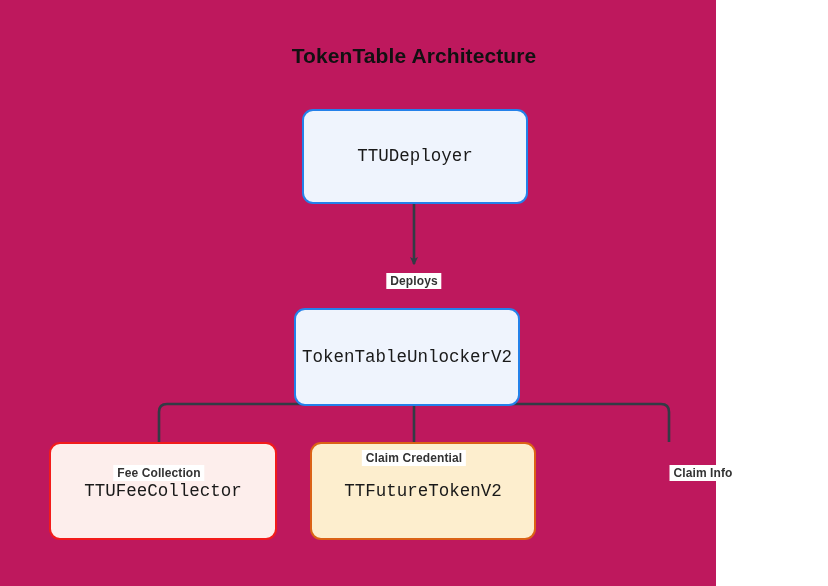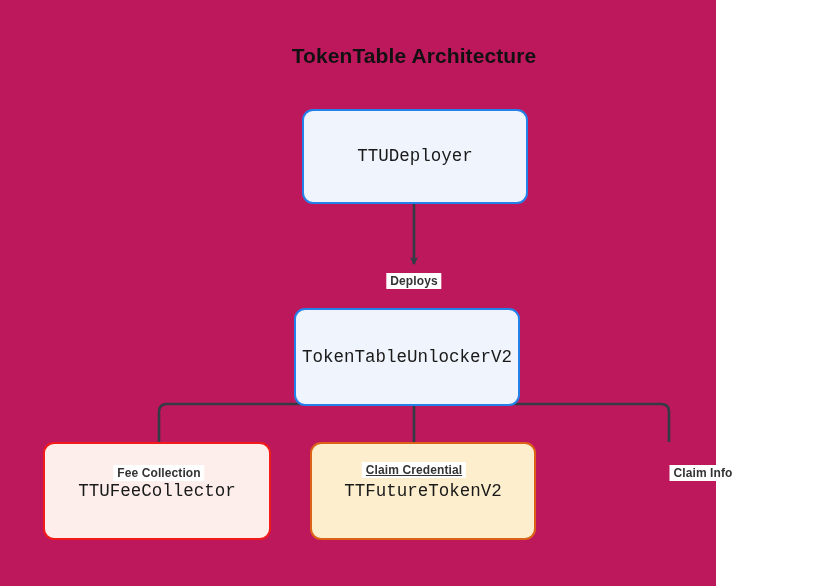--- a/index.html
+++ b/index.html
@@ -99,30 +99,30 @@
   </svg>
 
   <div class="node" style="left:302px; top:109px; width:226px; height:95px; border-color:#2481ea; background:#eff4fd;">
     <span class="node-label">TTUDeployer</span>
   </div>
 
   <div class="node" style="left:294px; top:268px; width:226px; height:98px; border-color:#2481ea; background:#eff4fd;margin-top:40px;">
     <span class="node-label">TokenTableUnlockerV2</span>
   </div>
 
-  <div class="node" style="left:43px; top:442px; width:228px; height:98px; border-color:#f21b1b; background:#fdeeec;">
+  <div class="node" style="left:49px; top:442px; width:228px; height:98px; border-color:#f21b1b; background:#fdeeec;">
     <span class="node-label">TTUFeeCollector</span>
   </div>
 
   <div class="node" style="left:302px; top:442px; width:226px; height:98px; border-color:#db6216; background:#fdeece;margin-left:8px;">
     <span class="node-label">TTFutureTokenV2</span>
   </div>
 
 
   <div class="edge-label" style="left:414px; top:233px;">Deploys</div>
 
   <div class="edge-label" style="left:159px; top:425px;text-align:center;">Fee Collection</div>
 
-  <div class="edge-label" style="left:414px; top:422px;text-decoration:underline;">Claim Credential</div>
+  <div class="edge-label" style="left:414px; top:410px;">Claim Credential</div>
 
   <div class="edge-label" style="left:703px; top:425px;">Claim Info</div>
 
 </div>
 
 </body></html>

